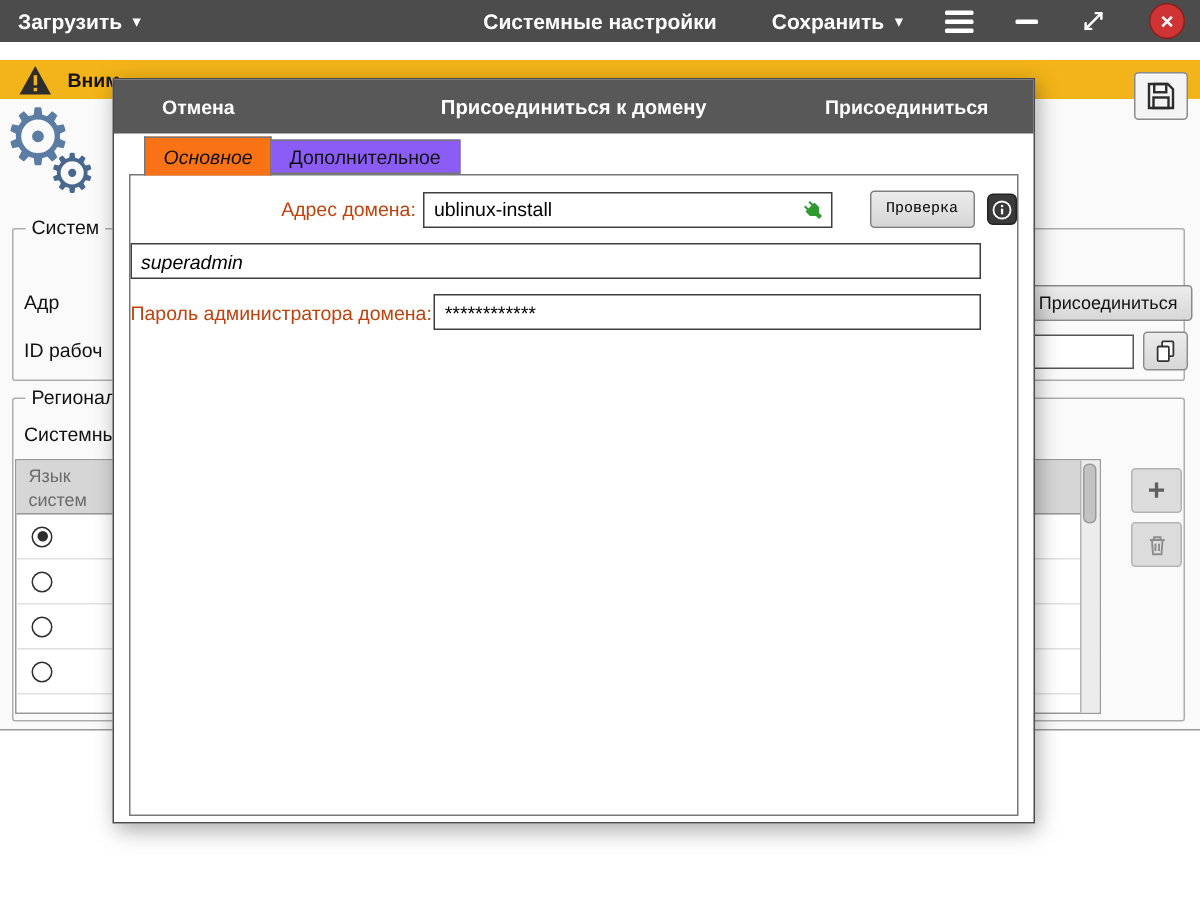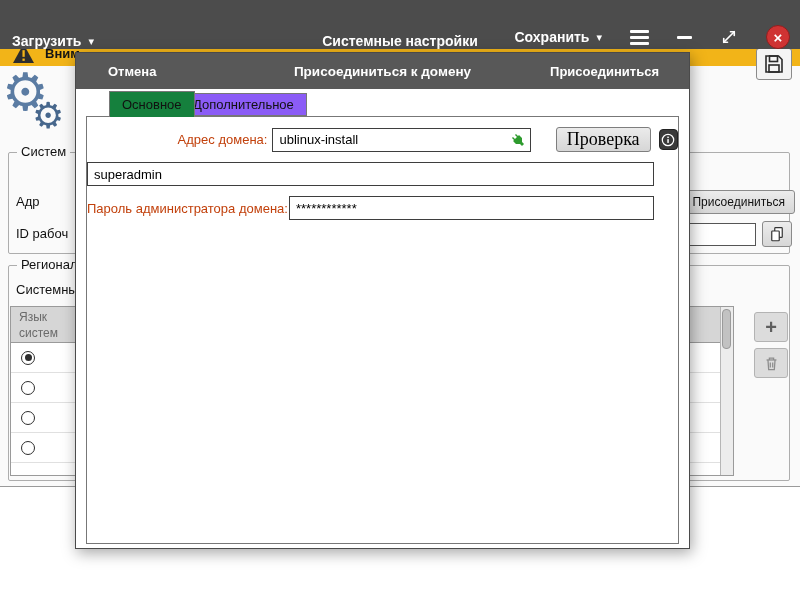--- a/index.html
+++ b/index.html
@@ -6,23 +6,23 @@
   html,body { width:800px; height:600px; }
   body {
     position: relative;
     font-family: "Liberation Sans", "DejaVu Sans", sans-serif;
     background:#ffffff;
     overflow:hidden;
     color:#111;
   }
   
   .titlebar {
-    position:absolute; top:0; left:0; width:800px; height:49px;
+    position:absolute; top:0; left:0; width:800px; height:28px;
     background: var(--titlebar-gray, #4c4c4c);
-    display:flex; align-items:flex-end; color:#fff; z-index:5;
+    display:flex; align-items:center; color:#fff; z-index:5;
   }
   .tb-btn {
     background:none; border:none; color:#fff; font-weight:bold; font-size:14px;
     display:flex; align-items:center; gap:7px; cursor:pointer; font-family:inherit;
   }
   .tb-left { margin-left:12px; }
   .tb-title {
     position:absolute; left:50%; transform:translateX(-50%);
     font-weight:bold; font-size:14px;
   }
@@ -130,40 +130,40 @@
     cursor:pointer; font-family:inherit; padding:0;
   }
   .dlg-title {
     position:absolute; left:50%; transform:translateX(-50%); top:0; height:36px;
     display:flex; align-items:center; font-size:13.5px; font-weight:bold; white-space:nowrap;
   }
   .tab {
     position:absolute; display:flex; align-items:center; padding:0 12px;
     font-size:13px; cursor:pointer; white-space:nowrap;
   }
-  .tab-main { left:33px; top:38px; height:26px; background:#15803d; border:1px solid #777; border-bottom:none; z-index:3; }
+  .tab-main { left:20px; top:38px; height:26px; background:#f97316; border:1px solid #777; border-bottom:none; z-index:3;font-style:italic; }
   .tab-adv  { left:104px; top:40px; height:23px; background:#8b5cf6; border:1px solid #777; z-index:1; }
   .dlg-panel {
     position:absolute; left:10px; top:63px; width:593px; height:428px;
     border:1px solid #777; background:#fff; z-index:2;
   }
   .frow { display:flex; align-items:center; margin-top:10px; }
   .frow label { width:202px; text-align:right; padding-right:5px; font-size:13px; color:#c2410c; white-space:nowrap; }
   .txt {
     height:24px; border:1px solid #3e3e3e; font-size:13px; padding:0 6px;
     font-family:inherit; background:#fff; color:#000;
   }
-  .txt.grow { flex:1; margin-right:24px; }
+  .txt.grow { flex:1; margin-right:24px;font-style:italic; }
   .input-wrap { position:relative; width:282px; }
   .input-wrap .txt { width:100%; }
   .plug { position:absolute; right:4px; top:4px; width:17px; height:17px; pointer-events:none; }
   .btn-check {
-    margin-left:25px; height:25px; padding:0 10px; font-size:18px;
+    margin-left:25px; height:25px; padding:0 10px; font-size:10px;
     background:linear-gradient(#ebebeb,#d6d6d6); border:1px solid #7e7e7e; border-radius:3px;
-    font-family:Liberation Serif, serif; cursor:pointer;
+    font-family:Liberation Mono, monospace; cursor:pointer;
   }
   .btn-info {
     margin-left:8px; width:21px; height:21px; background:#3a3a3a; border:1px solid #222;
     border-radius:4px; display:flex; align-items:center; justify-content:center; cursor:pointer; padding:0;
   }
 </style>
 </head>
 <body>
 
 <div class="titlebar">

